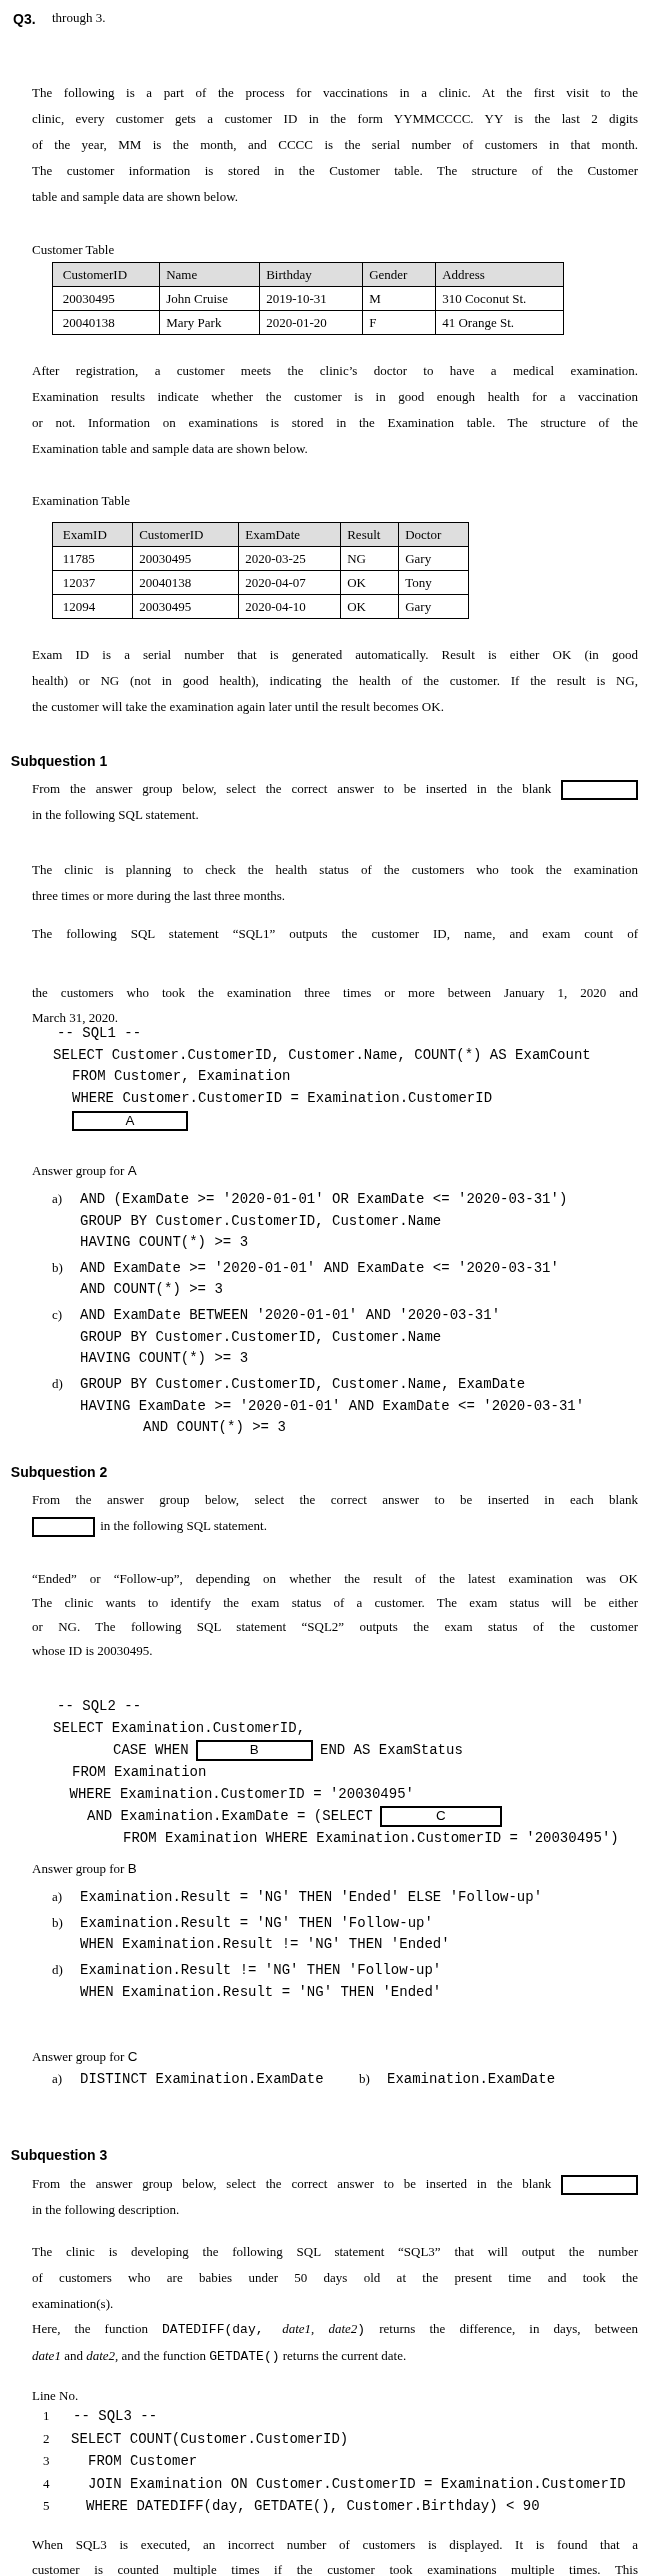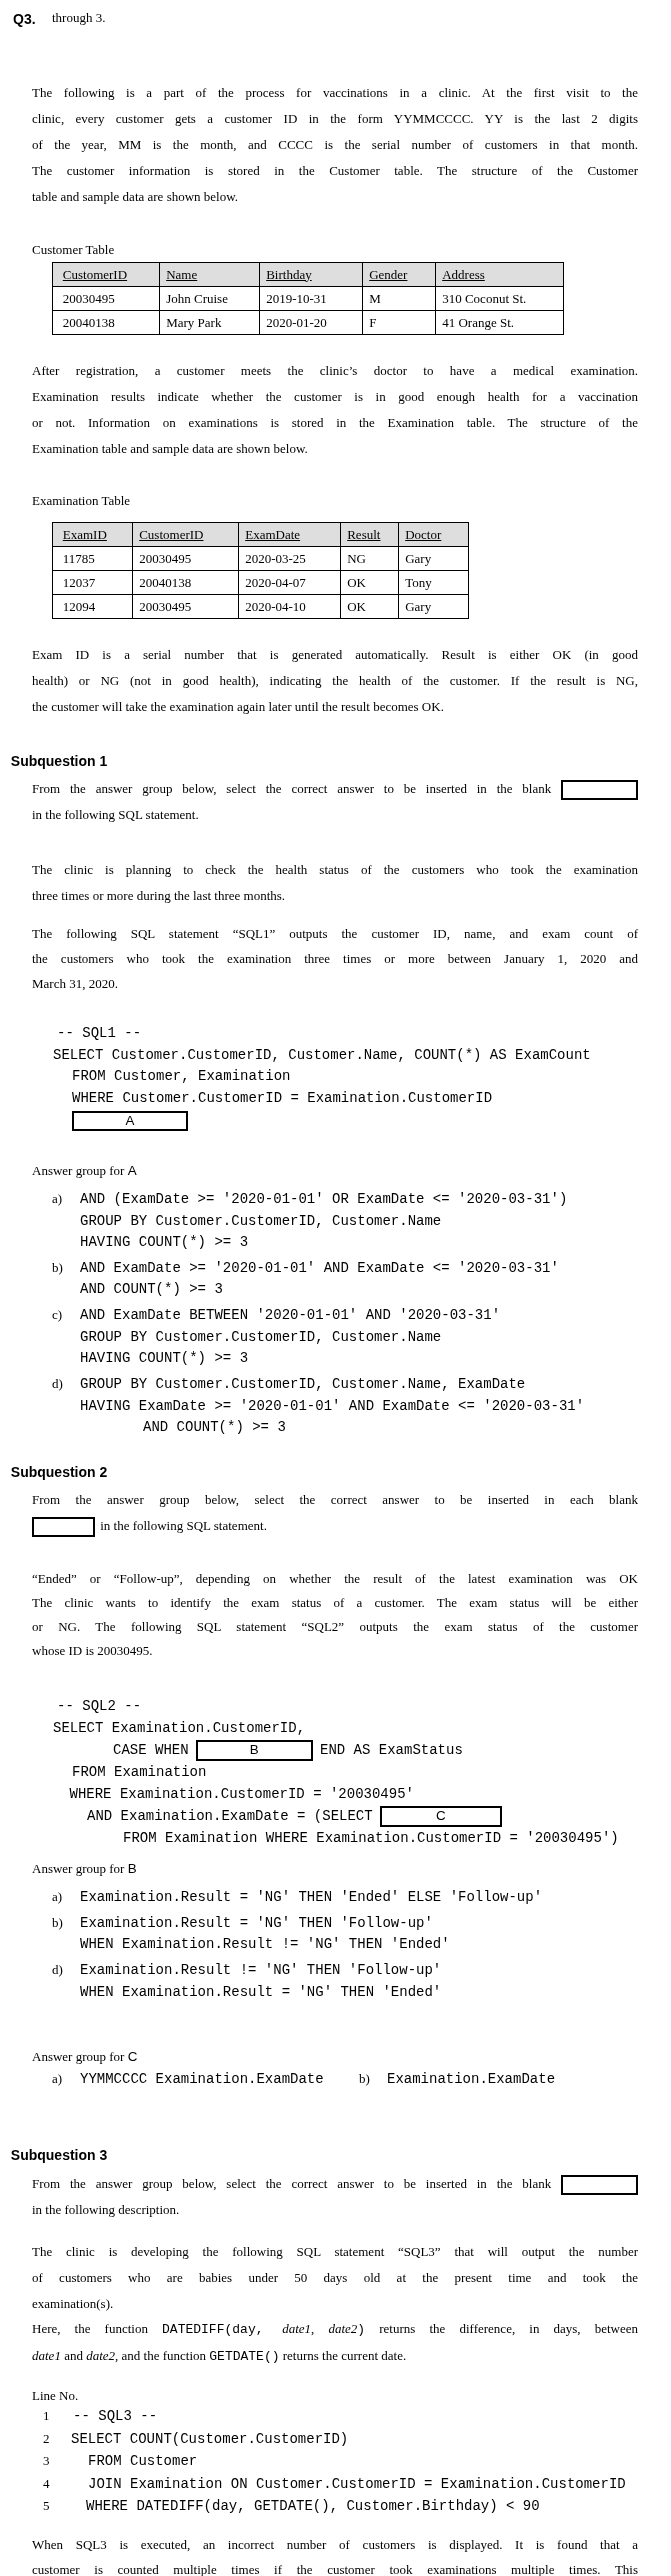--- a/index.html
+++ b/index.html
@@ -12,21 +12,21 @@
   .code{font-family:"Liberation Mono",monospace;font-size:14px;}
   .codeln{line-height:21.6px;white-space:pre;}
   .mi{font-family:"Liberation Mono",monospace;font-size:13px;}
   .it{font-style:italic;}
   .agletter{font-family:"Liberation Sans",sans-serif;font-size:13.4px;}
   .bb{display:inline-block;border:2.1px solid #000;box-sizing:border-box;font-family:"Liberation Sans",sans-serif;font-size:13.4px;text-align:center;vertical-align:middle;background:#fff;}
   .letter{display:inline-block;width:28px;font-family:"Liberation Serif",serif;font-size:13px;}
   .doc-table{border-collapse:collapse;table-layout:fixed;border:1.5px solid #000;}
   .doc-table td{border:1px solid #000;border-top:1.5px solid #000;border-bottom:1.5px solid #000;height:23px;padding:0 2.1px 0 6.2px;font-size:13px;overflow:hidden;}
   .doc-table td.c1{padding-left:9.8px;}
-  .doc-table tr.thead td{background:#dedede;text-decoration:underline;}
+  .doc-table tr.thead td{background:#dedede;}
   .optline{line-height:21.6px;white-space:pre;}
   .optcont{padding-left:28px;}
   .optdeep{padding-left:91px;}
   .num{display:inline-block;width:28px;font-family:"Liberation Serif",serif;font-size:13px;}
   .cw{display:inline-block;width:279px;white-space:pre;}
 </style>
 </head>
 <body>
 
 <div class="abs hd" style="left:13px;top:11.3px;">Q3.</div>
@@ -134,21 +134,21 @@
 <div class="abs w" style="left:32px;top:776px;">
   <div class="ln j"><span>From the answer group below, select the correct answer to be inserted in the blank</span> <span class="bb" style="width:77px;height:19.6px;line-height:15.5px;"></span></div>
   <div class="ln">in the following SQL statement.</div>
 </div>
 <div class="abs w" style="left:32px;top:857px;">
   <div class="ln j">The clinic is planning to check the health status of the customers who took the examination</div>
   <div class="ln">three times or more during the last three months.</div>
 </div>
 <div class="abs w" style="left:32px;top:921px;">
   <div class="j" style="line-height:25px;">The following SQL statement “SQL1” outputs the customer ID, name, and exam count of</div>
-  <div class="j" style="line-height:25px;">the customers who took the examination three times or more between January 1, 2020 and</div>
+  <div class="j" style="line-height:25px;margin-top:34px;">the customers who took the examination three times or more between January 1, 2020 and</div>
   <div style="line-height:25px;">March 31, 2020.</div>
 </div>
 
 <div class="abs code" style="left:53px;top:1023px;">
   <div class="codeln" style="padding-left:4.1px;">-- SQL1 --</div>
   <div class="codeln">SELECT Customer.CustomerID, Customer.Name, COUNT(*) AS ExamCount</div>
   <div class="codeln" style="padding-left:19px;">FROM Customer, Examination</div>
   <div class="codeln" style="padding-left:19px;">WHERE Customer.CustomerID = Examination.CustomerID</div>
   <div style="margin-top:2.1px;"><span class="bb" style="width:116px;height:19.6px;line-height:15.5px;margin-left:19px;">A</span></div>
 </div>
@@ -194,21 +194,21 @@
 <div class="abs" style="left:52px;top:1886px;width:608px;">
   <div class="optline"><span class="letter">a)</span><span class="code">Examination.Result = 'NG' THEN 'Ended' ELSE 'Follow-up'</span></div>
   <div class="optline" style="margin-top:3.1px;"><span class="letter">b)</span><span class="code">Examination.Result = 'NG' THEN 'Follow-up'</span></div>
   <div class="optline optcont code">WHEN Examination.Result != 'NG' THEN 'Ended'</div>
   <div class="optline" style="margin-top:3.1px;"><span class="letter">d)</span><span class="code">Examination.Result != 'NG' THEN 'Follow-up'</span></div>
   <div class="optline optcont code">WHEN Examination.Result = 'NG' THEN 'Ended'</div>
 </div>
 
 <div class="abs ln" style="left:32px;top:2044px;"><span>Answer group for</span> <span class="agletter">C</span></div>
 <div class="abs" style="left:52px;top:2068px;width:608px;">
-  <div style="line-height:22px;white-space:pre;"><span class="letter">a)</span><span class="code cw">YYMMCCCC Examination.ExamDate</span><span class="letter">b)</span><span class="code">Examination.ExamDate</span></div>
+  <div style="line-height:22px;white-space:pre;"><span class="letter">a)</span><span class="code cw">DISTINCT Examination.ExamDate</span><span class="letter">b)</span><span class="code">Examination.ExamDate</span></div>
 </div>
 
 <div class="abs hd" style="left:10.8px;top:2147px;">Subquestion 3</div>
 <div class="abs w" style="left:32px;top:2171px;">
   <div class="ln j"><span>From the answer group below, select the correct answer to be inserted in the blank</span> <span class="bb" style="width:77px;height:20.6px;line-height:16.5px;"></span></div>
   <div class="ln">in the following description.</div>
 </div>
 <div class="abs w" style="left:32px;top:2239px;">
   <div class="ln j">The clinic is developing the following SQL statement “SQL3” that will output the number</div>
   <div class="ln j">of customers who are babies under 50 days old at the present time and took the</div>

